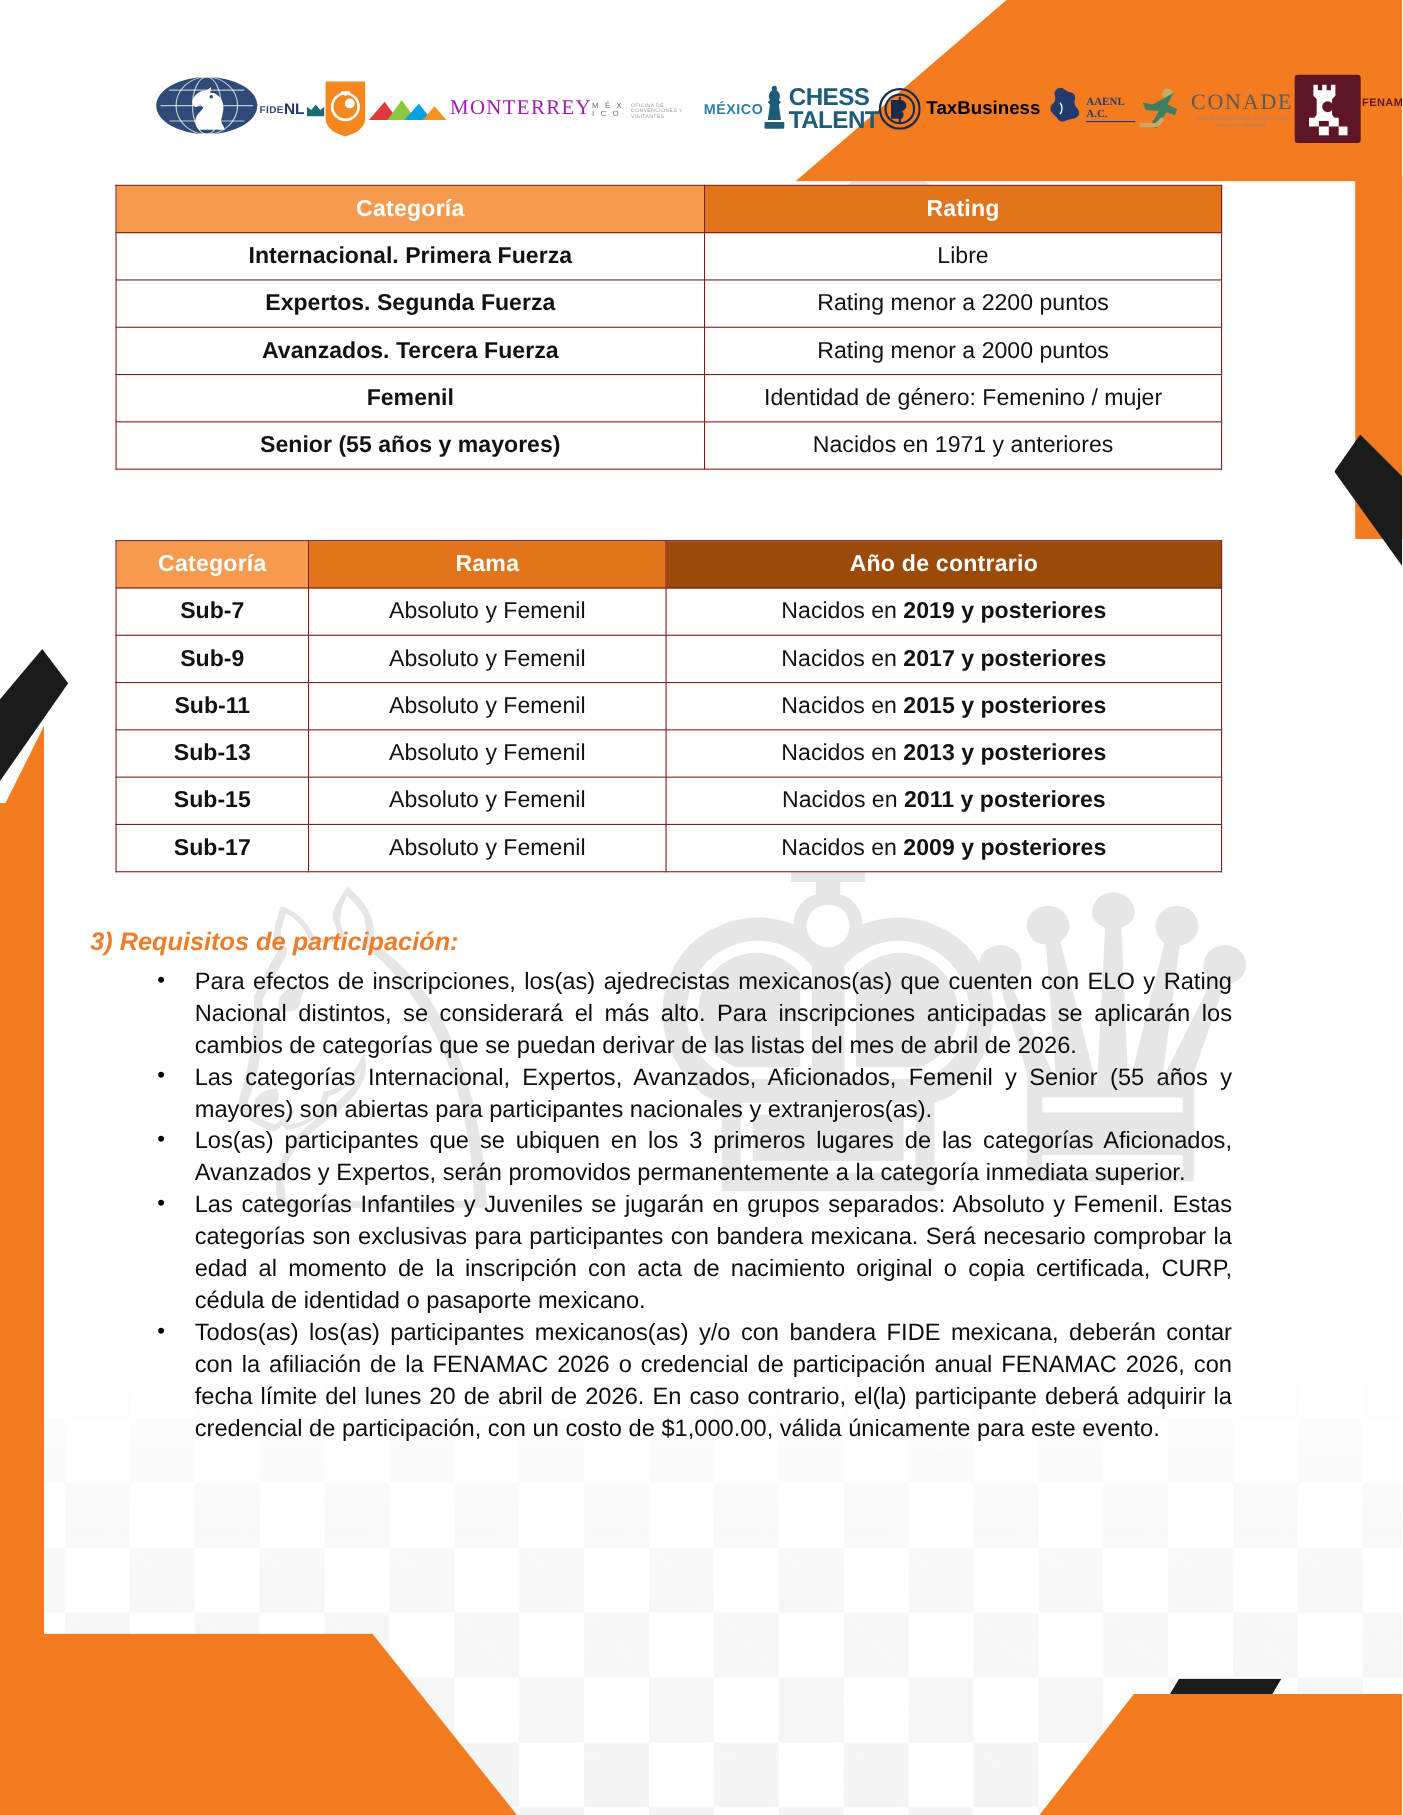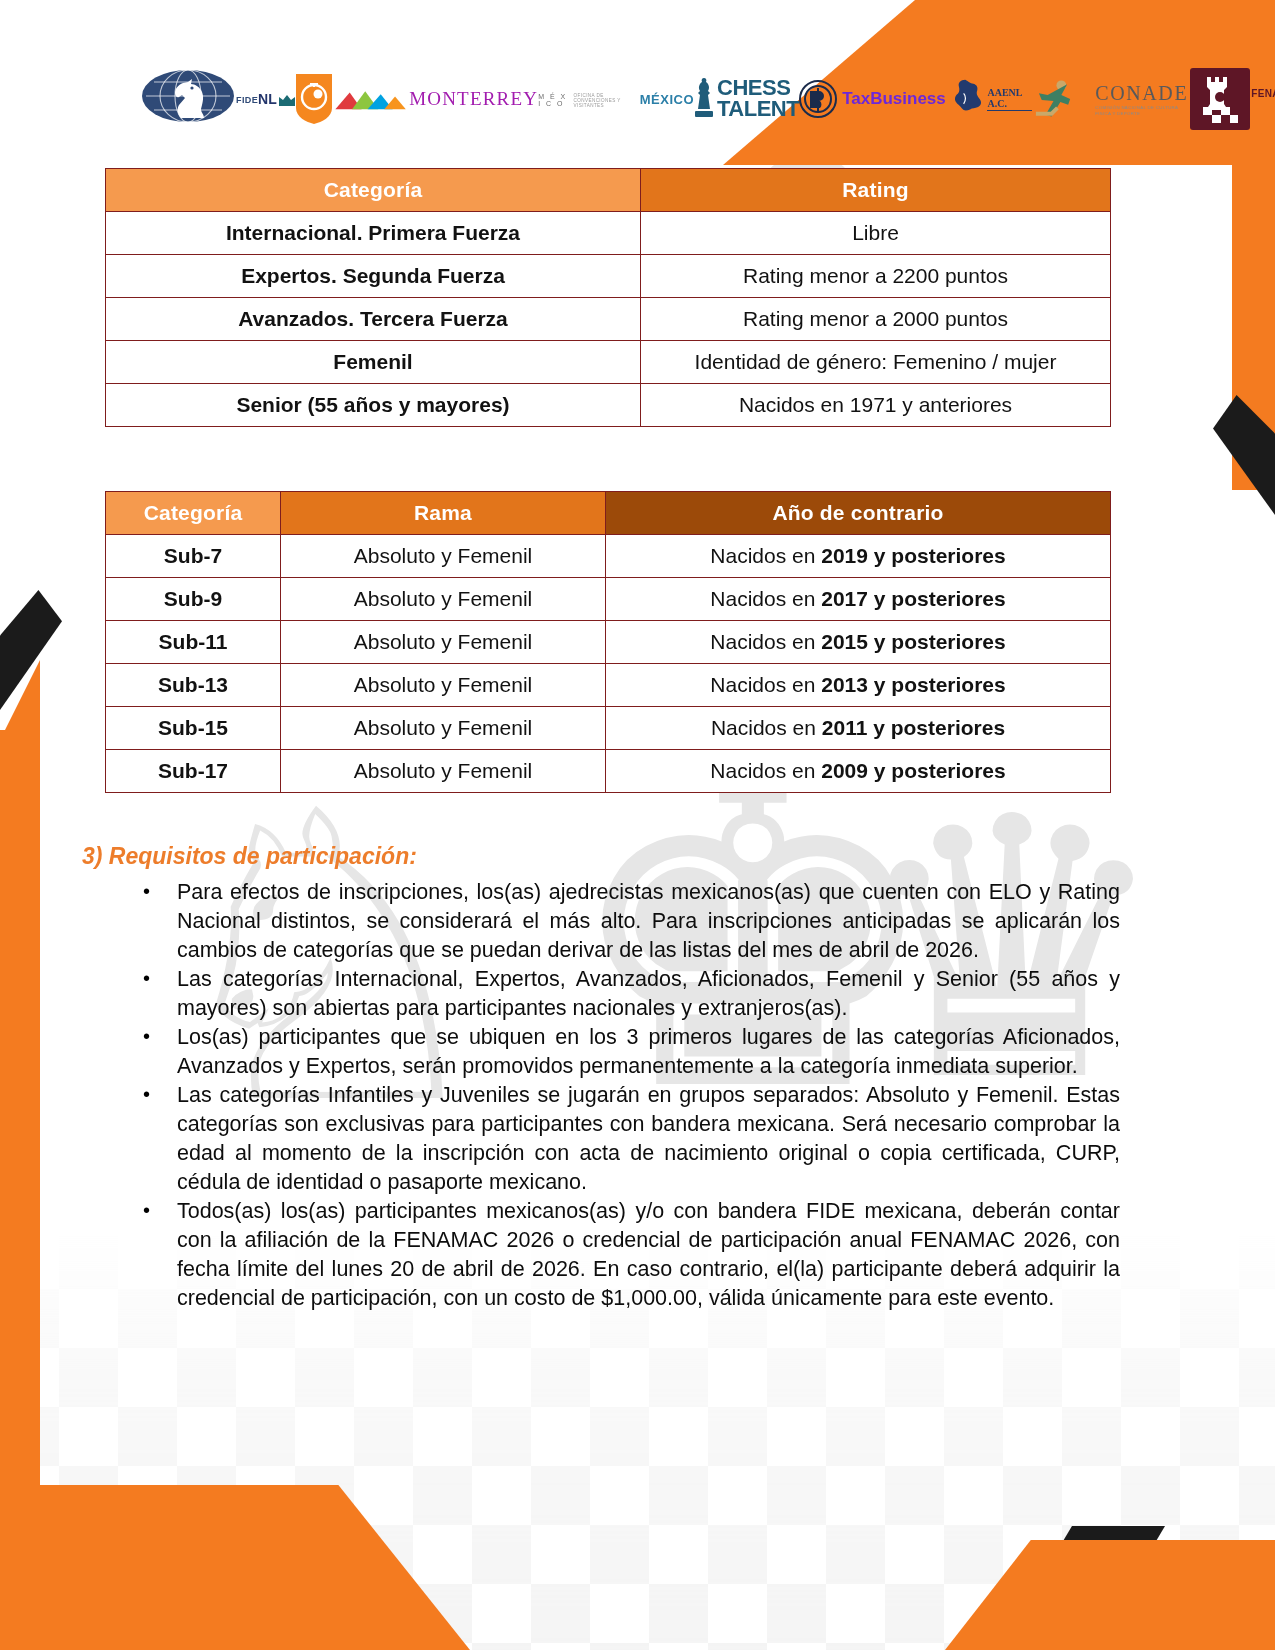--- a/index.html
+++ b/index.html
@@ -225,34 +225,34 @@
     </div>
 
     <div class="logo">
       <div style="display:flex;align-items:center;gap:5px;">
         <svg width="38" height="38" viewBox="0 0 38 38">
           <circle cx="19" cy="19" r="18" fill="none" stroke="#1B2B4B" stroke-width="2"></circle>
           <circle cx="19" cy="19" r="13" fill="none" stroke="#1B2B4B" stroke-width="2"></circle>
           <path d="M11 11h9a5 5 0 0 1 0 10h-9zM11 21h10a5 5 0 0 1 0 7H11z" fill="#1B2B4B"></path>
           <path d="M19 8v23" stroke="#1B2B4B" stroke-width="2"></path>
         </svg>
-        <span style="font-size:17px;font-weight:bold;color:#6d28d9">TaxBusiness</span>
+        <span style="font-size:17px;font-weight:bold;color:#000000">TaxBusiness</span>
       </div>
     </div>
 
     <div class="logo">
       <svg width="52" height="50" viewBox="0 0 52 50">
         <path d="M24 1c4 2 6 5 10 5 4 1 6 4 5 8-2 5 1 8 3 11 3 4 2 8-2 10-4 2-7 1-10 3-4 2-8 2-10-1-2-4-6-5-8-9-2-4 0-8 3-10 2-2 2-6 1-9-1-4 2-8 8-8z" fill="#223A6E"></path>
         <path d="M22 18c3 3 3 9 0 13" stroke="#fff" stroke-width="1.5" fill="none"></path>
       </svg>
       <div style="font-size:10px;font-weight:bold;color:#223A6E;font-family:'Liberation Serif',serif;border-bottom:1.5px solid #223A6E;padding-bottom:1px">AAENL A.C.</div>
     </div>
 
     <div class="logo">
-      <div style="display:flex;align-items:center;gap:20px;">
+      <div style="display:flex;align-items:center;gap:7px;text-align:center;">
         <svg width="44" height="42" viewBox="0 0 44 42">
           <circle cx="30" cy="7" r="5" fill="#C9A86A"></circle>
           <path d="M36 6 16 17l-9-2 3 7 12 1-8 14 6 2 9-15 8 3 2-6-9-4z" fill="#3E7F63"></path>
           <path d="M4 36h16l6-6" stroke="#C9A86A" stroke-width="4" fill="none"></path>
         </svg>
         <div>
           <div style="font-size:20px;color:#58595B;letter-spacing:1.6px;font-family:'Liberation Serif',serif;">CONADE</div>
           <div style="font-size:4.4px;color:#8a8a8a;letter-spacing:.3px;line-height:1.25;max-width:96px">COMISIÓN NACIONAL DE CULTURA FÍSICA Y DEPORTE</div>
         </div>
       </div>

